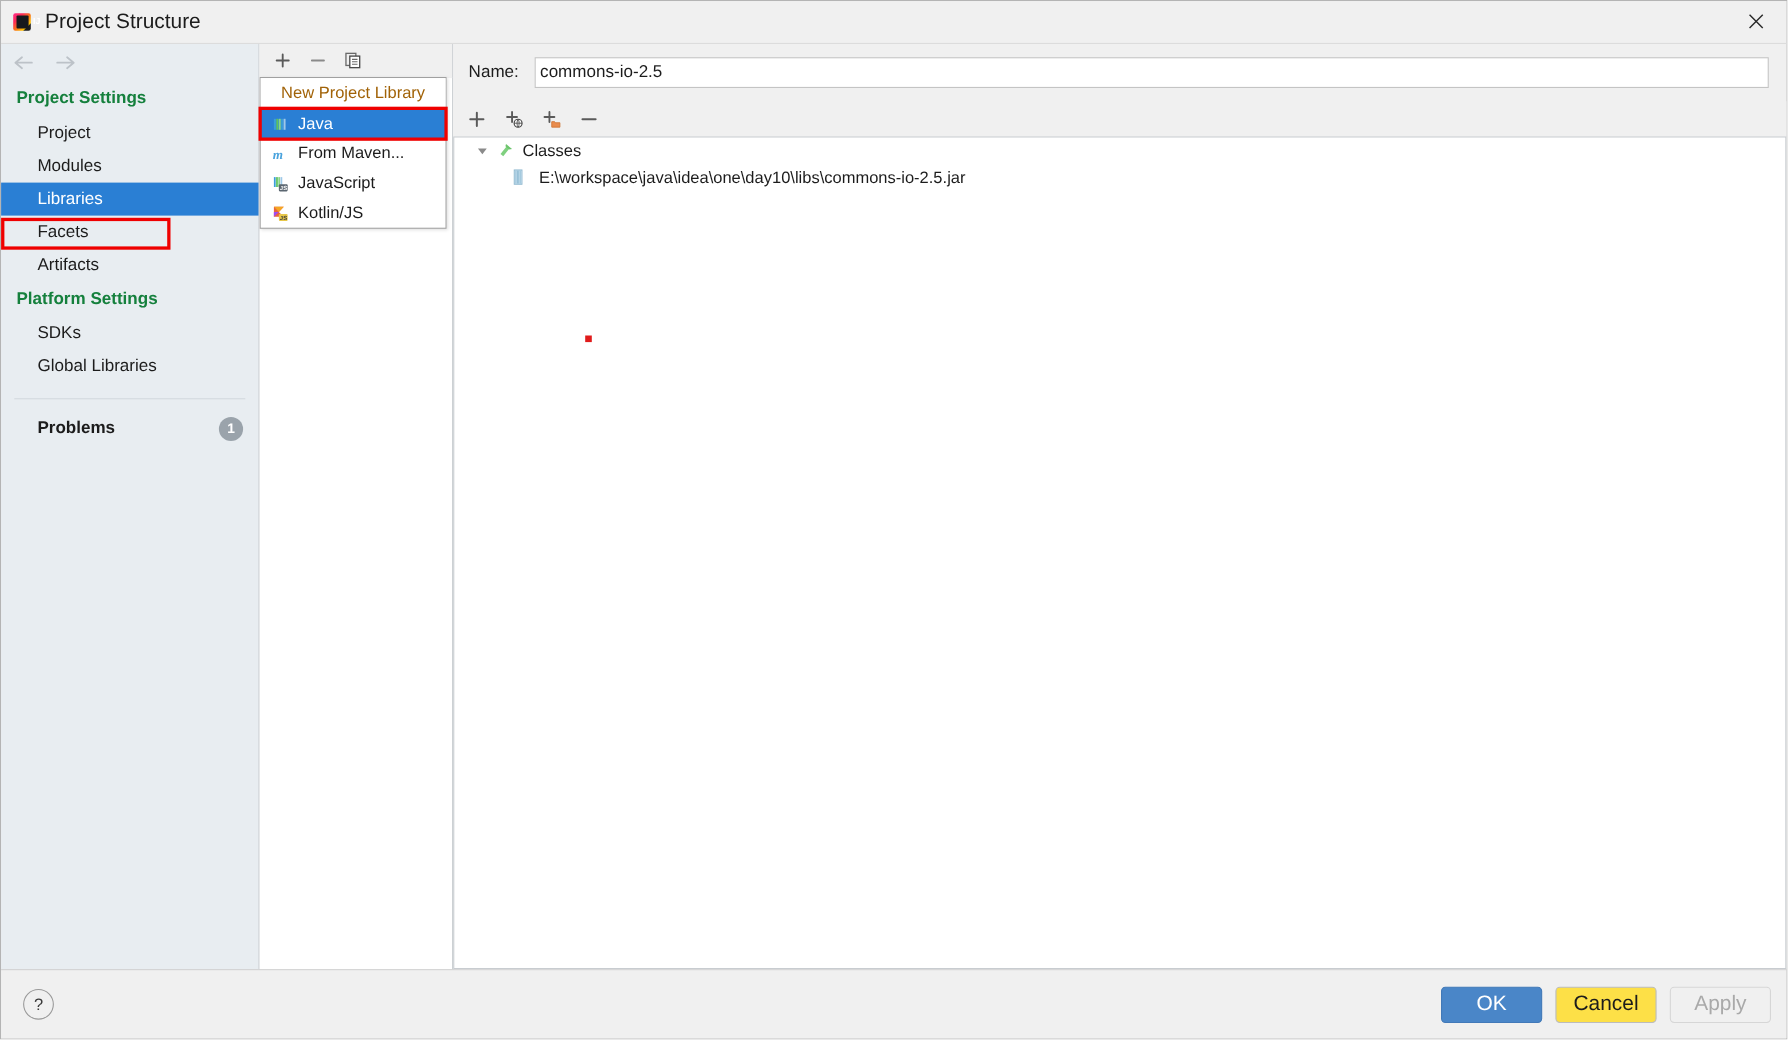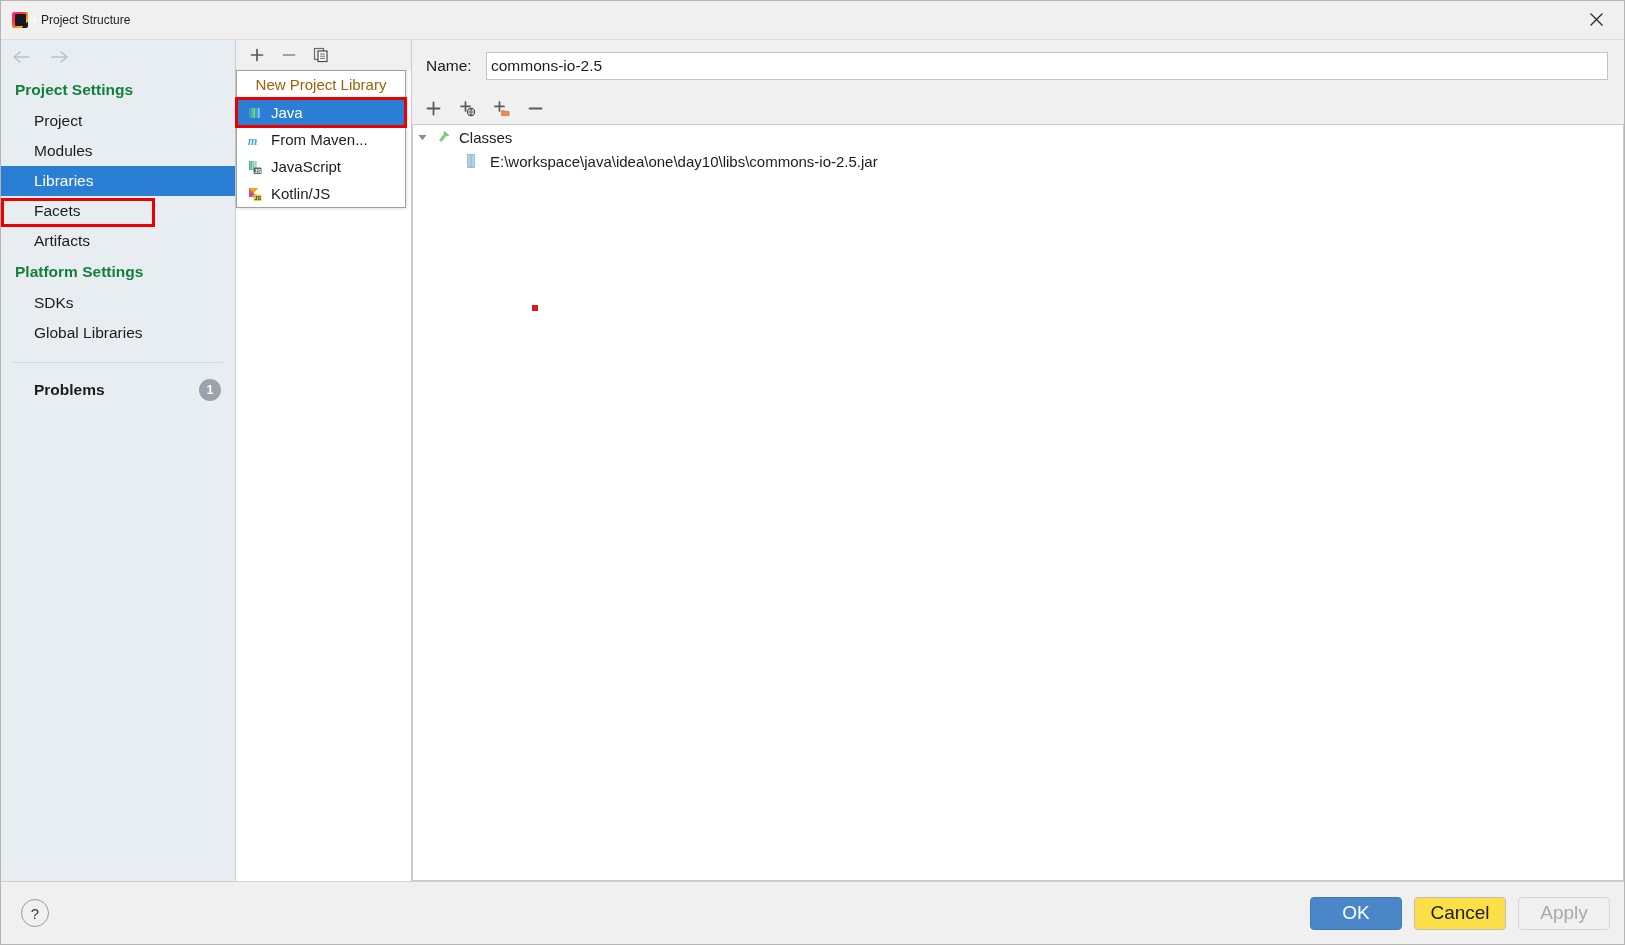--- a/index.html
+++ b/index.html
@@ -61,21 +61,21 @@
   .app-icon .ij {
     position: absolute;
     left: 19px; top: 4px;
     color: #fff;
     font-size: 8px;
     font-weight: bold;
     font-family: "Liberation Sans", sans-serif;
     line-height: 10px;
   }
   .title-text {
-    font-size: 12px;
+    font-size: 19px;
     color: #1c1c1c;
   }
   .close-btn {
     position: absolute;
     right: 0; top: 0;
     width: 56px;
     height: 37px;
     display: flex;
     align-items: center;
     justify-content: center;
@@ -279,21 +279,21 @@
     overflow: hidden;
   }
   .tree-node {
     display: flex;
     align-items: center;
     gap: 7px;
     height: 24px;
     font-size: 15px;
     color: #1c1c1c;
   }
-  .tree-node.root { padding-left: 2px; }
+  .tree-node.root { padding-left: 18px; }
   .tree-node.child { padding-left: 50px; gap: 11px; }
   .expander {
     width: 14px; height: 14px;
     display: flex; align-items:center; justify-content:center;
     flex: none;
   }
   .red-dot {
     position: absolute;
     left: 119px;
     top: 180px;

